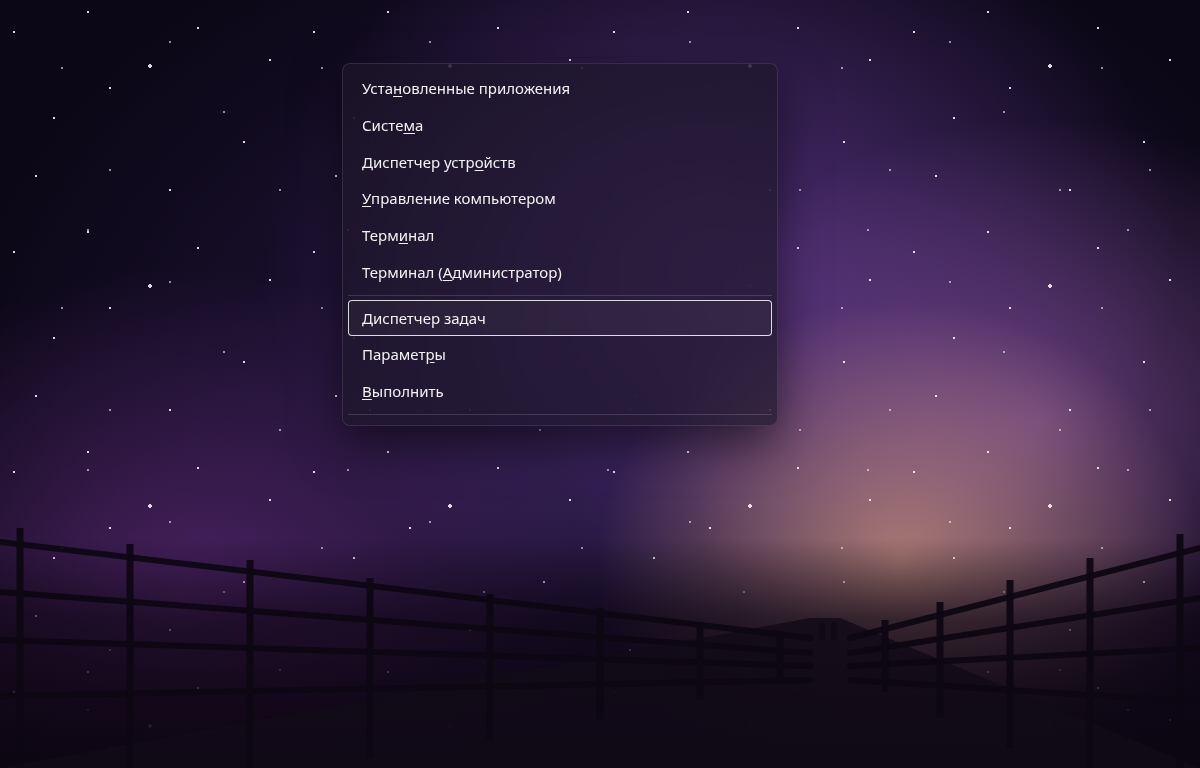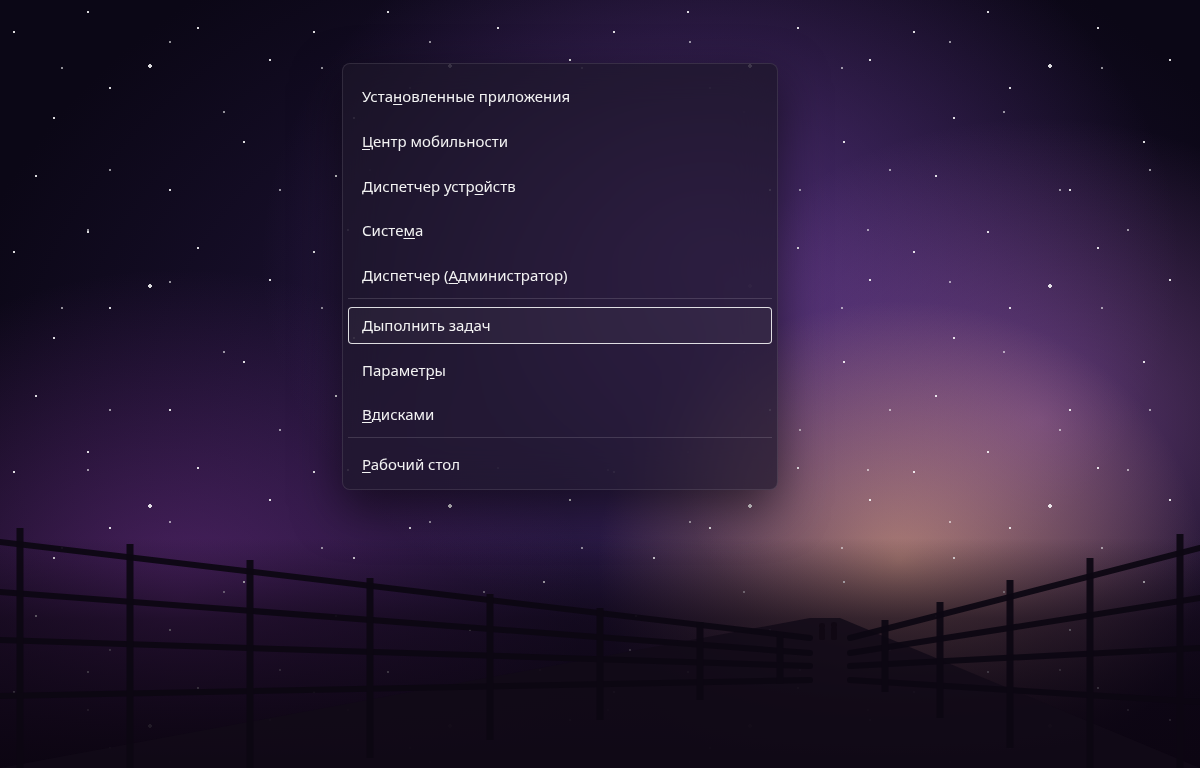--- a/index.html
+++ b/index.html
@@ -89,21 +89,20 @@
     box-shadow: 0 18px 48px rgba(0,0,0,.55);
     color: #f3f3f3;
   }
   .mi {
     position: relative;
     padding: 9px 32px 9px 14px;
     border-radius: 4px;
     line-height: 1.25;
     cursor: default;
     white-space: nowrap;
-    margin-top: 8px;
   }
   .mi.sel {
     border: 1px solid rgba(255,255,255,.85);
     padding: 8px 31px 8px 13px;
     background: rgba(255,255,255,.04);
   }
   .sep {
     height: 1px;
     margin: 4px 0;
     background: rgba(255,255,255,.14);
@@ -168,23 +167,23 @@
           <rect x="819" y="140" width="6" height="12" rx="2"></rect>
         <circle cx="834" cy="137" r="3"></circle>
           <rect x="831" y="139" width="6" height="13" rx="2"></rect>
       </g>
     </svg>
   </div>
 </div>
 
 <div class="menu" id="context-menu">
     <div class="mi"><span>Уста</span><span class="ul">н</span><span>овленные приложения</span></div>
-    <div class="mi"><span></span><span class="ul">Ц</span><span>ентр мобильности</span></div>
+    <div class="mi"><span>Систе</span><span class="ul">м</span><span>а</span></div>
     <div class="mi"><span>Диспетчер устр</span><span class="ul">о</span><span>йств</span></div>
-    <div class="mi"><span>Систе</span><span class="ul">м</span><span>а</span></div>
-    <div class="mi"><span>Диспетчер (</span><span class="ul">А</span><span>дминистратор)</span></div>
+    <div class="mi"><span></span><span class="ul">У</span><span>правление компьютером</span></div>
+    <div class="mi"><span>Терм</span><span class="ul">и</span><span>нал</span></div>
+    <div class="mi"><span>Терминал (</span><span class="ul">А</span><span>дминистратор)</span></div>
     <div class="sep"></div>
-    <div class="mi sel"><span></span><span class="ul">Д</span><span>ыполнить задач</span></div>
+    <div class="mi sel"><span></span><span class="ul">Д</span><span>испетчер задач</span></div>
     <div class="mi"><span>Парамет</span><span class="ul">р</span><span>ы</span></div>
-    <div class="mi"><span></span><span class="ul">В</span><span>дисками</span></div>
+    <div class="mi"><span></span><span class="ul">В</span><span>ыполнить</span></div>
     <div class="sep"></div>
-    <div class="mi"><span></span><span class="ul">Р</span><span>абочий стол</span></div>
   </div>
 
 </body></html>

